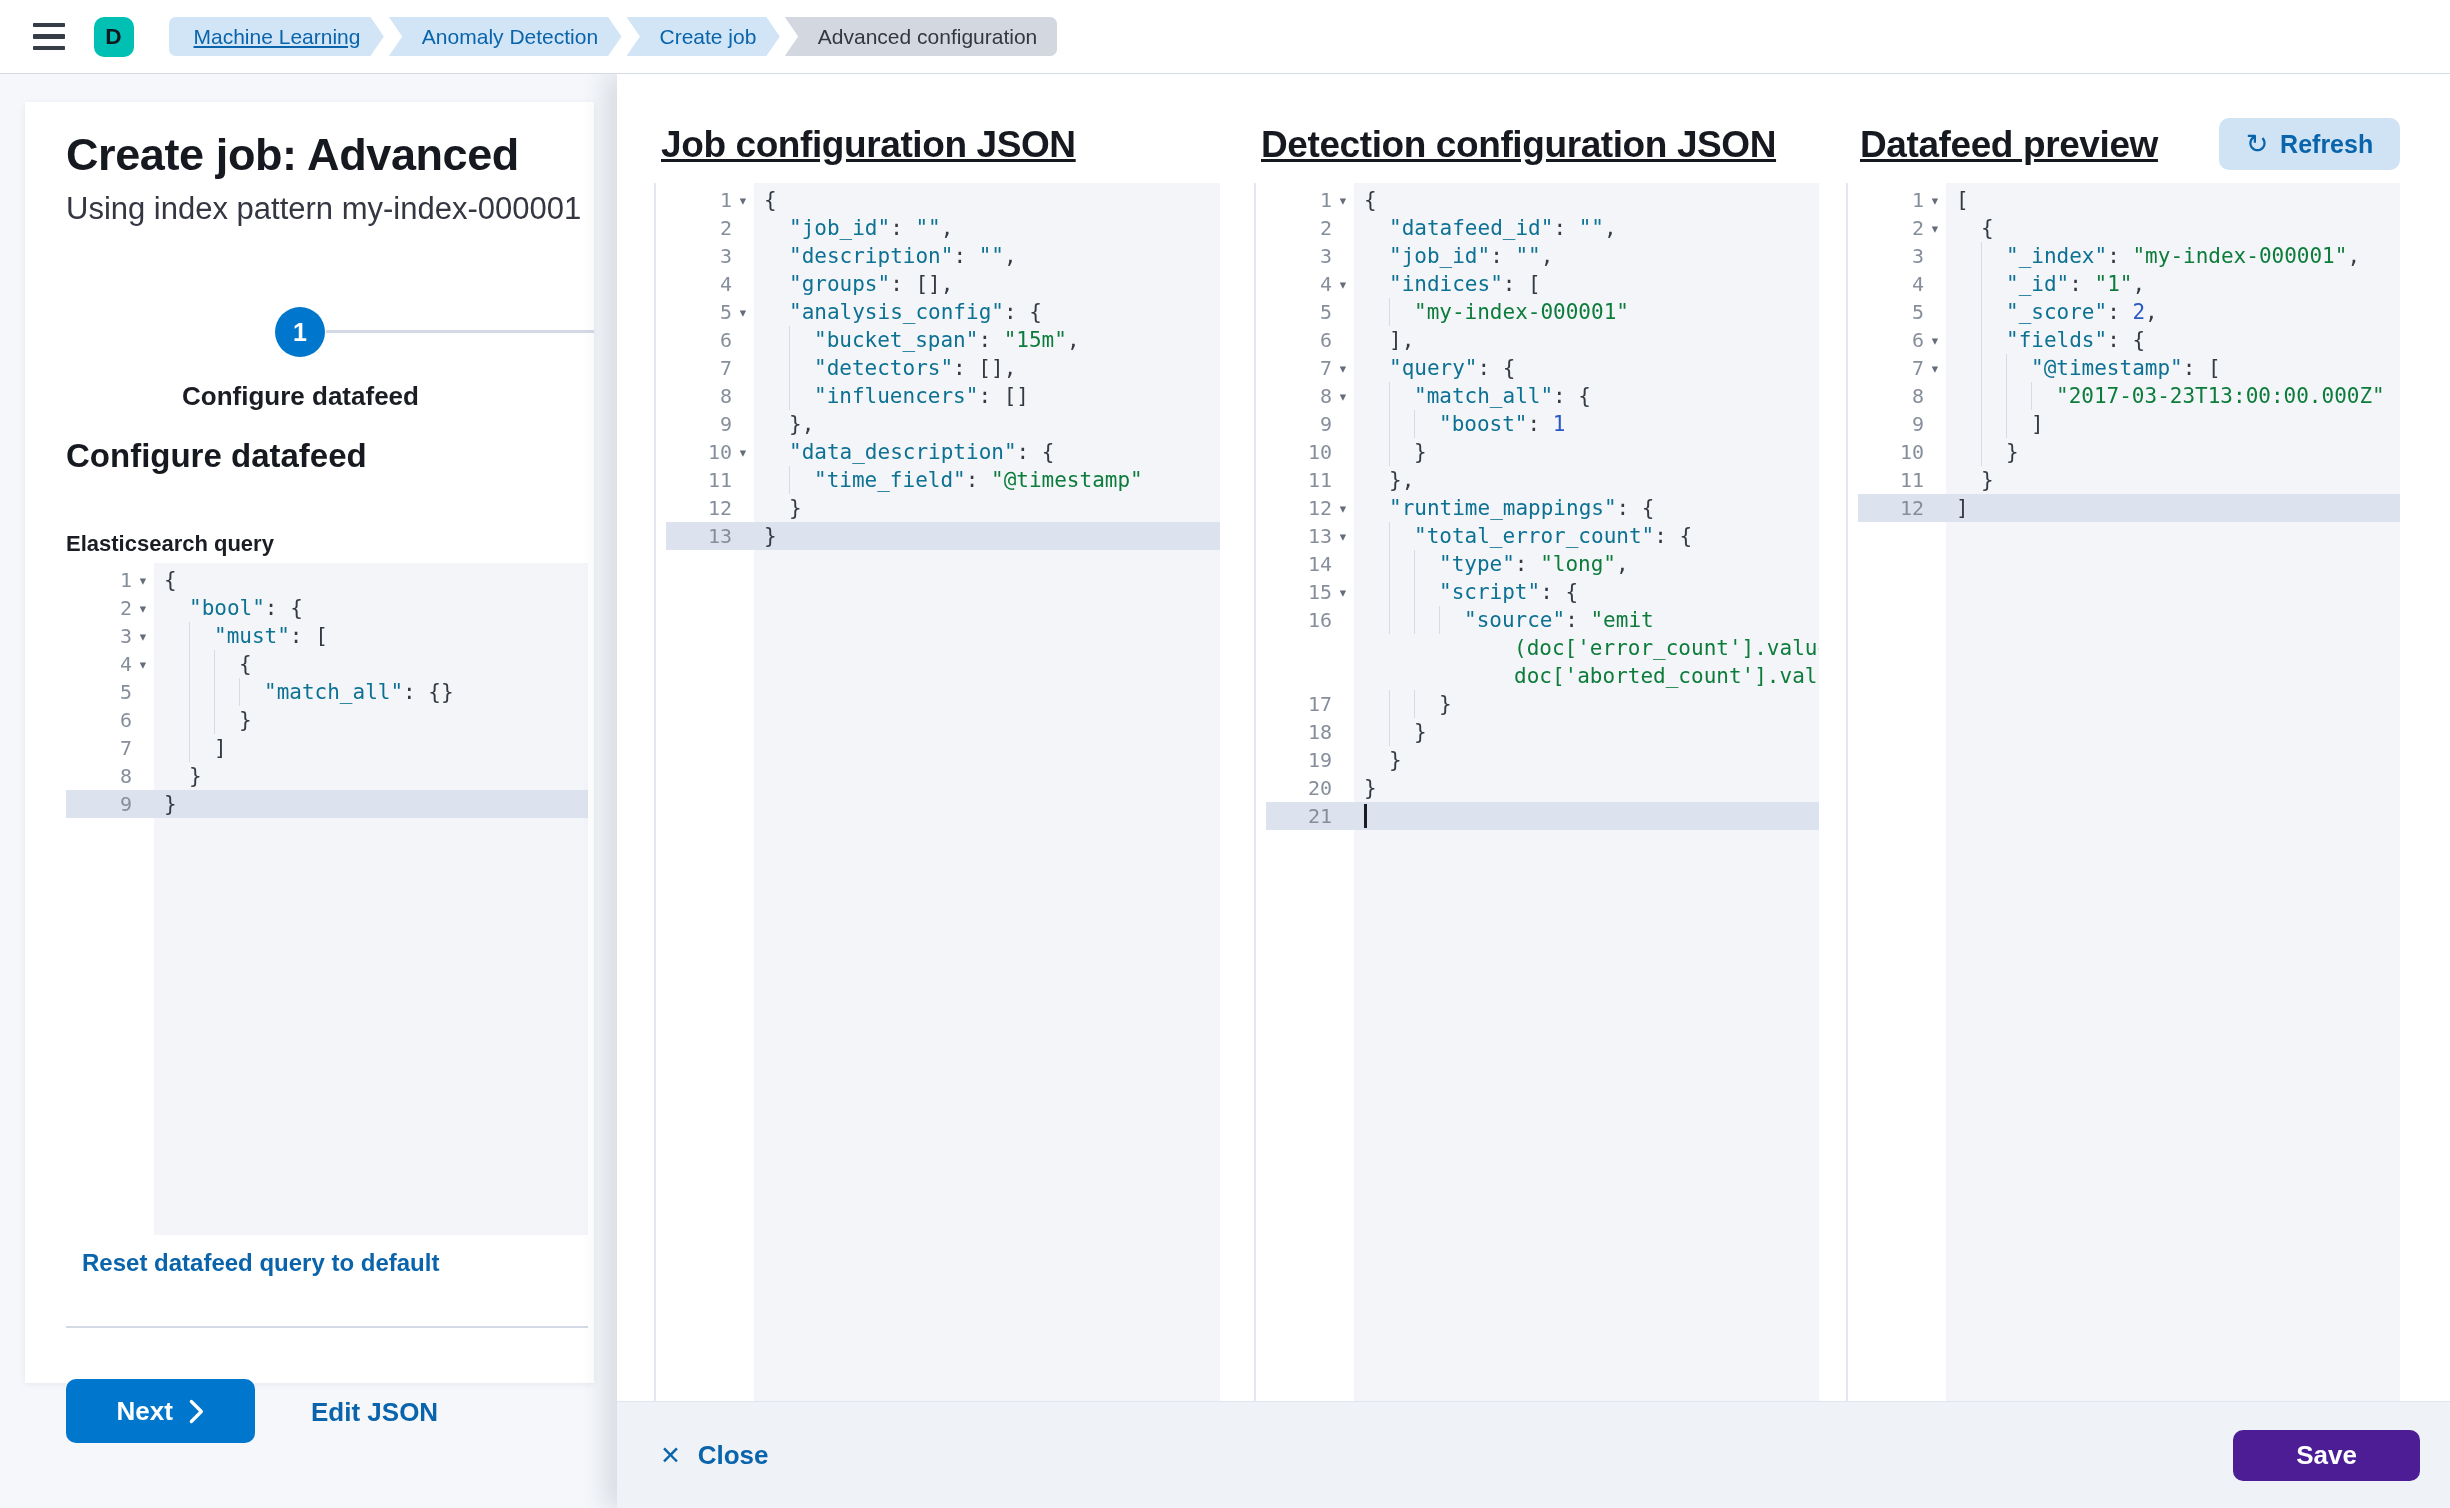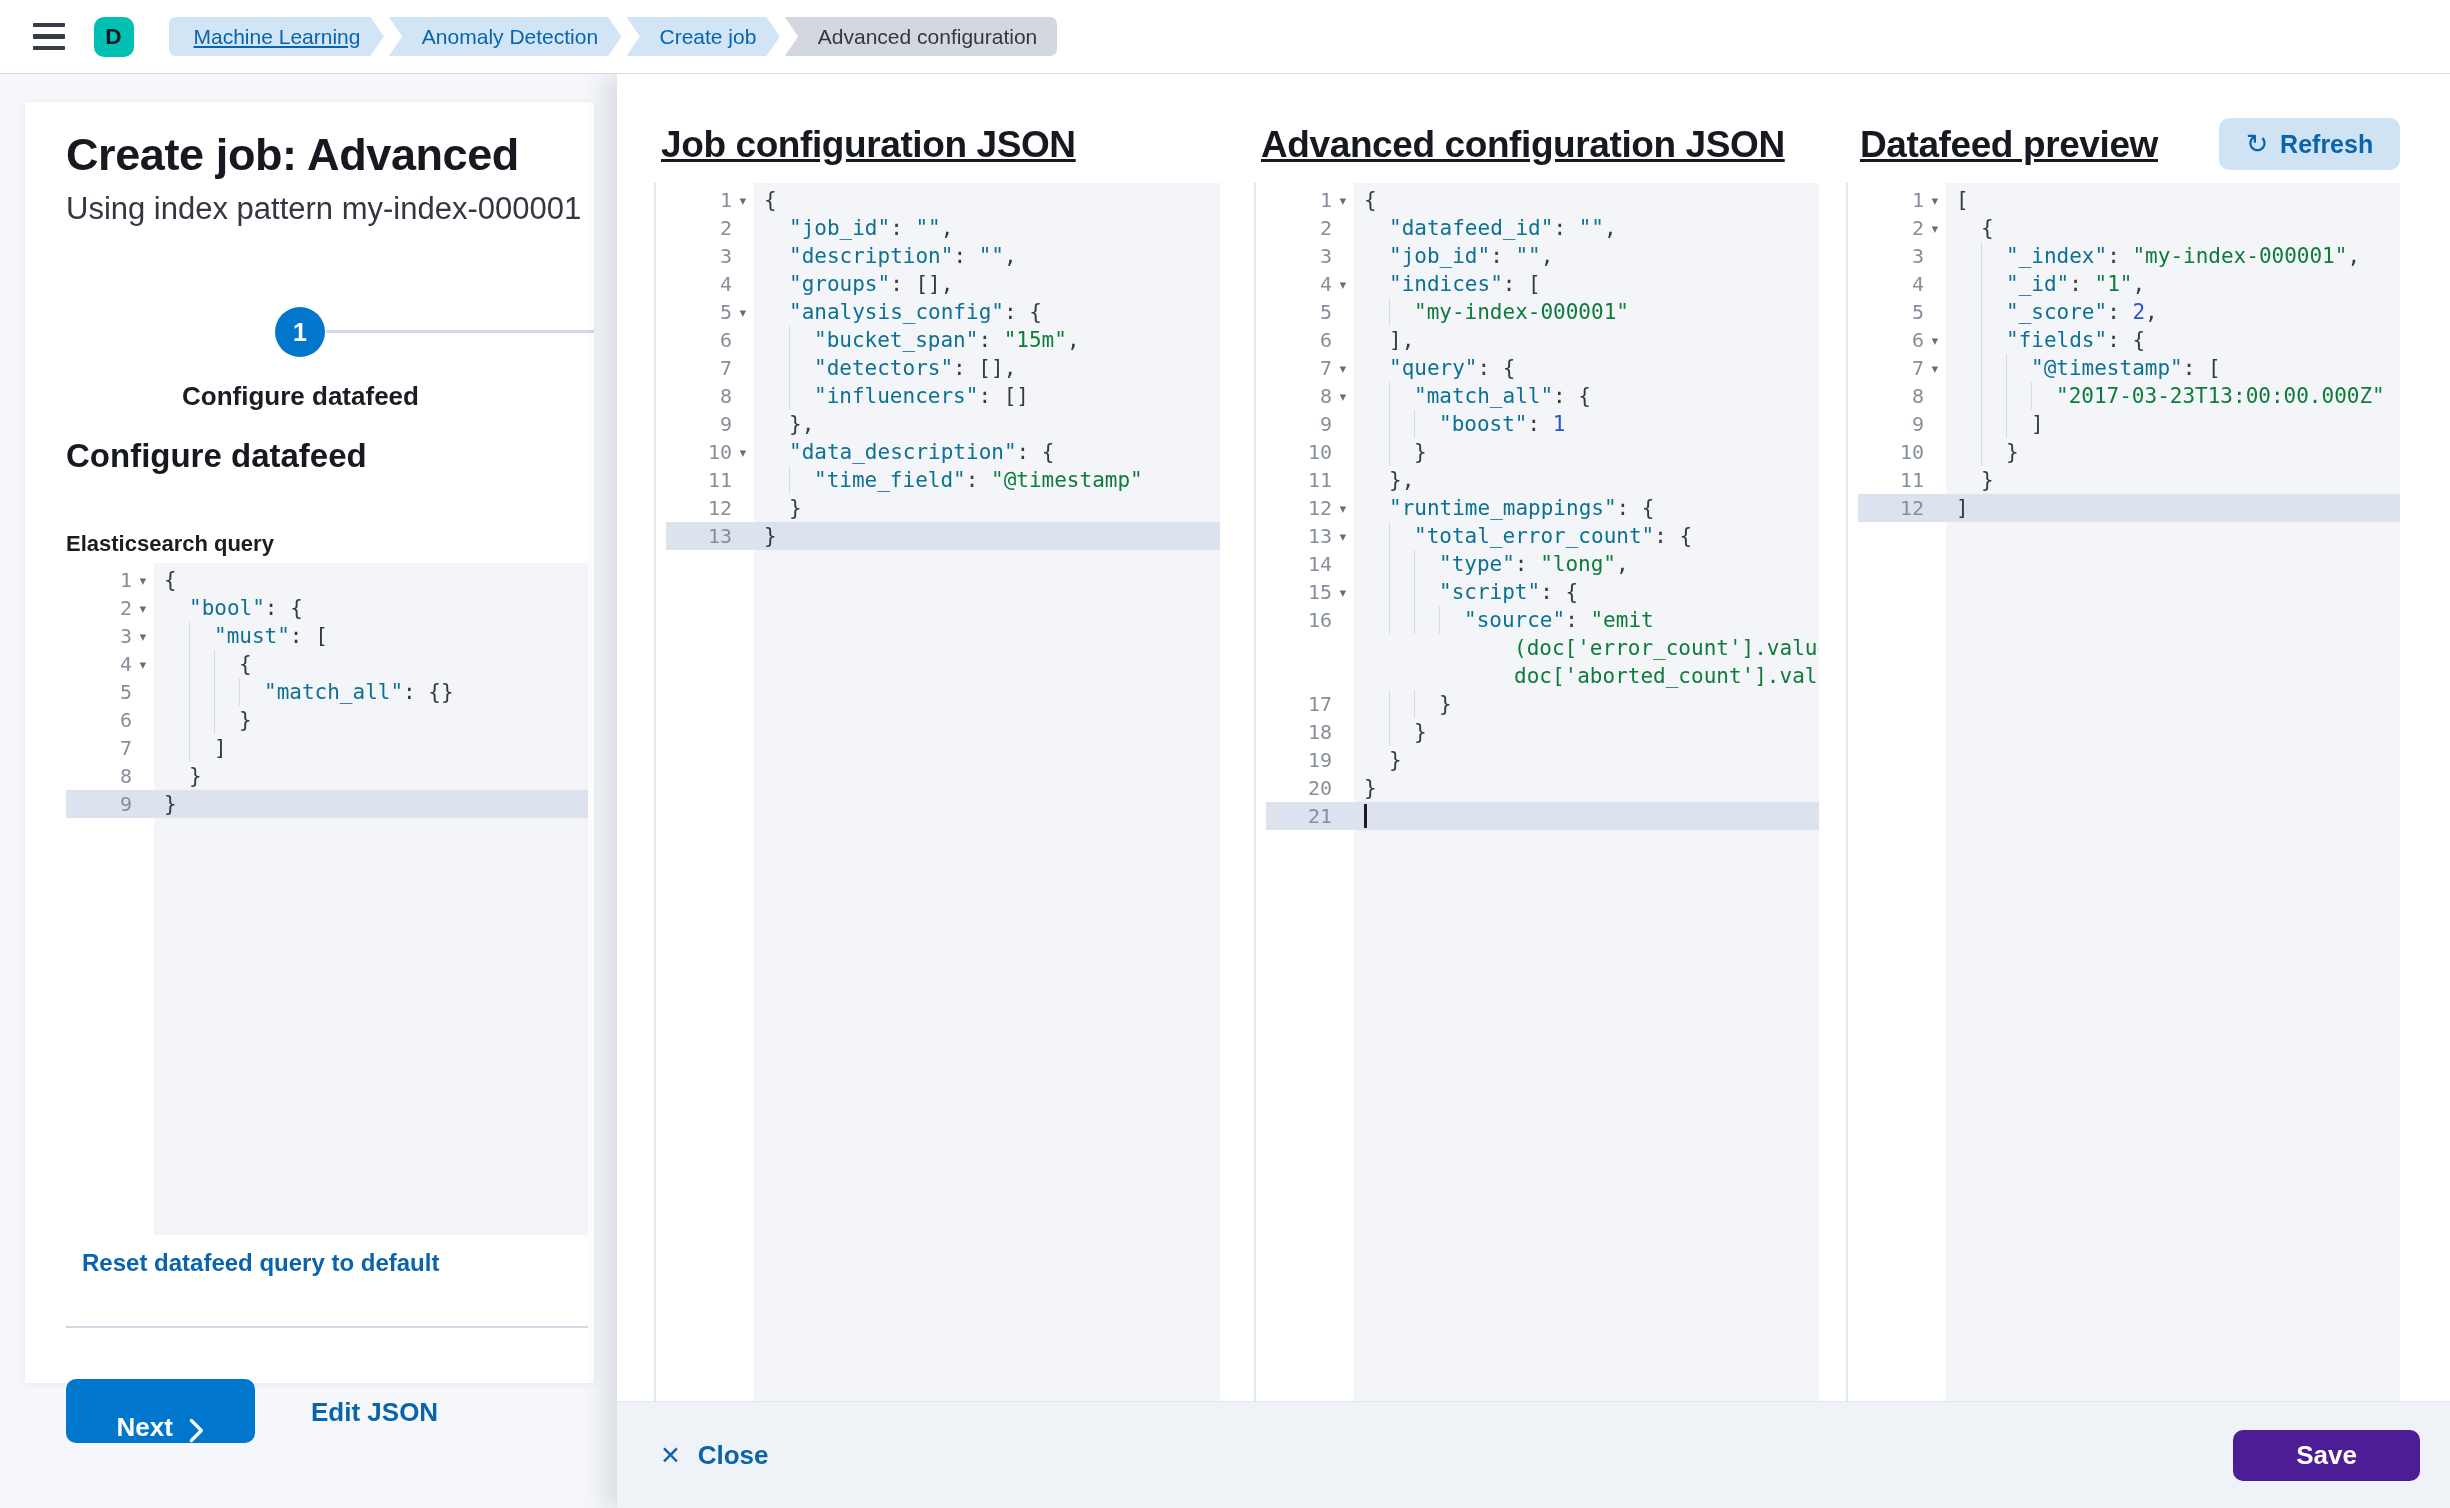--- a/index.html
+++ b/index.html
@@ -48,21 +48,21 @@
   }
   .steplabel { position:absolute; left:108px; top:279px; width:335px; text-align:center; font-size:26px; font-weight:700; color:#1a1d23; }
   .card h2 { position:absolute; left:41px; top:335px; font-size:33px; font-weight:700; color:#16191f; }
   .querylabel { position:absolute; left:41px; top:429px; font-size:22px; font-weight:700; color:#1a1d23; }
   .resetlink { position:absolute; left:57px; top:1147px; font-size:24px; font-weight:600; color:#0a64ab; cursor:pointer; }
   .carddivider { position:absolute; left:41px; top:1224px; width:522px; height:1.7px; background:#d3dae6; }
   .nextbtn {
     position:absolute; left:41px; top:1277px; width:189px; height:64px;
     background:#0077cc; border:none; border-radius:10px; color:#fff;
     font-family:inherit; font-size:26px; font-weight:600; cursor:pointer;
-    display:flex; align-items:flex-end; justify-content:center; gap:15px;
+    display:flex; align-items:center; justify-content:center; gap:15px;
   }
   .editjson { position:absolute; left:286px; top:1295px; font-size:26px; font-weight:600; color:#0a64ab; cursor:pointer; }
   
   .flyout {
     position:absolute; left:617px; top:74px; width:1833px; height:1435px;
     background:#fff; box-shadow:-11.7px 0 23.4px rgba(45,55,80,.14); z-index:10;
   }
   .col-divider { position:absolute; width:1.7px; top:109px; height:1218px; background:#e3e7ef; }
   .paneltitle { position:absolute; font-size:37px; font-weight:700; color:#16191f; letter-spacing:-0.4px;text-decoration:underline; }
   .refreshbtn {
@@ -209,21 +209,21 @@
   </button>
   <div class="editjson">Edit JSON</div>
 </div>
 
 <div class="flyout">
   <div class="col-divider" style="left:37px"></div>
   <div class="col-divider" style="left:637px"></div>
   <div class="col-divider" style="left:1229px"></div>
 
   <div class="paneltitle" style="left:44px;  top:50px;">Job configuration JSON</div>
-  <div class="paneltitle" style="left:644px; top:50px;">Advanced configuration JSON</div>
+  <div class="paneltitle" style="left:644px; top:50px;">Detection configuration JSON</div>
   <div class="paneltitle" style="left:1243px;top:50px;">Datafeed preview</div>
 
   <button class="refreshbtn">
     <span class="ricon">↻</span>
     <span>Refresh</span>
   </button>
 
   <div class="ed" id="ed-job">
       <div class="row">
         <div class="gut">

